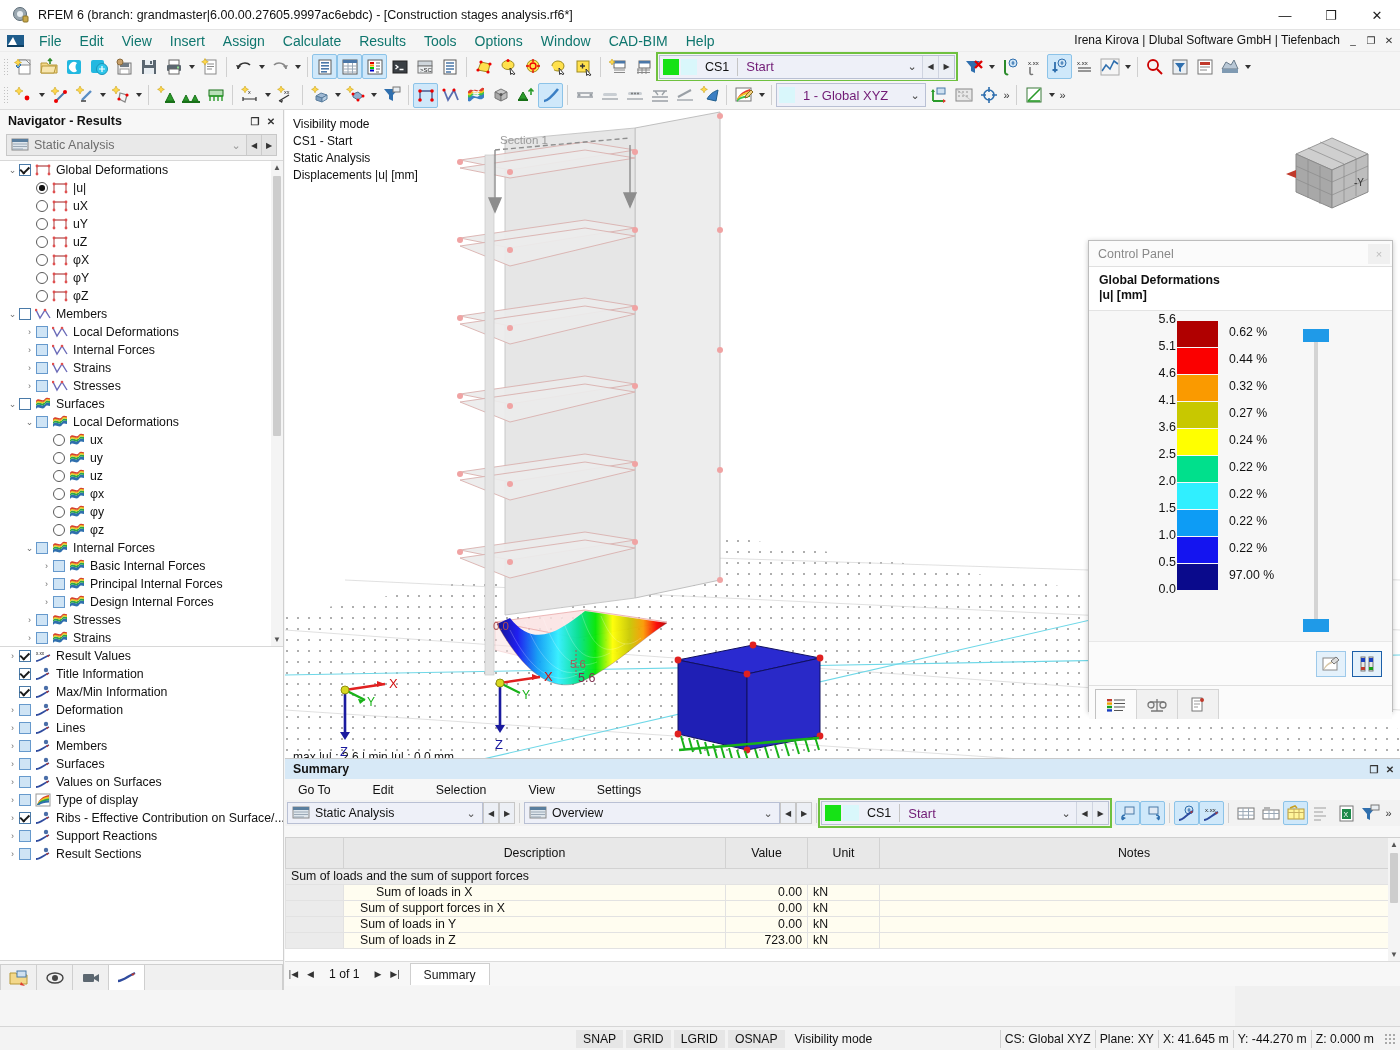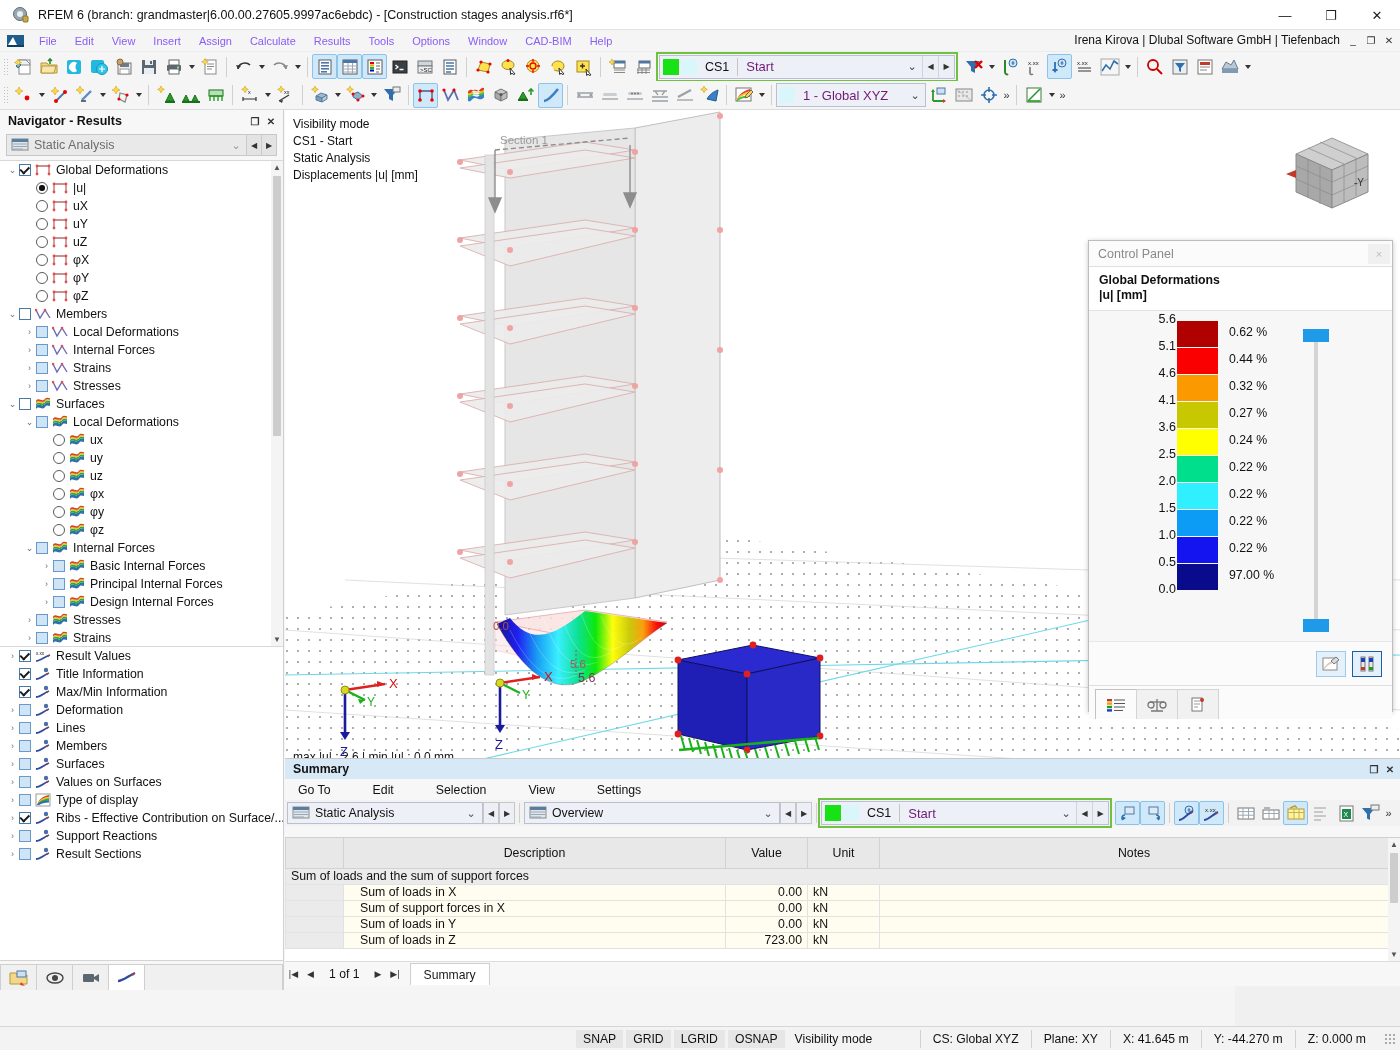--- a/index.html
+++ b/index.html
@@ -19,21 +19,21 @@
   .titlebar .tb-icon { width:18px; height:18px; margin:0 8px 0 12px; flex:none; }
   .titlebar .tb-text { font-size:12.5px; color:#111; white-space:nowrap; }
   .winbtns { position:absolute; right:0; top:0; height:30px; display:flex; }
   .winbtn { width:46px; height:30px; display:flex; align-items:center; justify-content:center;
     color:#222; font-size:13px; }
 
   
   .menubar { position:absolute; left:0; top:30px; width:1400px; height:22px;
     background:#f5f5f5; display:flex; align-items:center; border-bottom:1px solid #ececec; }
   .menu-logo { width:20px; height:16px; margin:0 4px 0 6px; flex:none; }
-  .menu-item { padding:2px 9px; font-size:11px; color:#8b5cf6; white-space:nowrap; line-height:16px; }
+  .menu-item { padding:2px 9px; font-size:14px; color:#0f766e; white-space:nowrap; line-height:16px; }
   .userinfo { position:absolute; right:60px; top:3px; font-size:12px; color:#111; white-space:nowrap; }
   .docbtns { position:absolute; right:2px; top:2px; display:flex; }
   .docbtn { width:18px; height:17px; display:flex; align-items:center; justify-content:center;
     font-size:10px; color:#333; }
 
   
   .toolbar { position:absolute; left:0; width:1400px; height:29px;
     background:#f5f5f5; display:flex; align-items:center; }
   .toolbar.row1 { top:52px; }
   .toolbar.row2 { top:81px; border-bottom:1px solid #dcdcdc; }
@@ -181,21 +181,21 @@
     color:#333; font-size:9px; }
   .pgtxt { font-size:12.2px; padding:0 10px; color:#111; }
   .sheettab { height:22px; padding:0 13px; display:flex; align-items:center; background:#fff;
     border:1px solid #cfcfcf; border-bottom:none; font-size:12.2px; margin-left:6px; }
 
   
   .statusbar { position:absolute; left:0; bottom:0; width:1400px; height:24px; background:#f3f3f3;
     border-top:1px solid #d6d6d6; display:flex; align-items:center; }
   .sb-chip { padding:2px 7px; margin-right:3px; font-size:12.2px; color:#111; background:#e6e6e6; }
   .sb-plain { padding:2px 7px; font-size:12.2px; color:#111; }
-  .sb-cell { padding:0 12px; font-size:12.2px; color:#111; border-left:1px solid #d0d0d0;
+  .sb-cell { padding:0 4px; font-size:12.2px; color:#111; border-left:1px solid #d0d0d0;
     height:18px; display:flex; align-items:center; }
   .sb-grip { width:12px; height:12px; margin:0 4px 0 6px;
     background-image:radial-gradient(#a9a9a9 1px, transparent 1px); background-size:4px 4px; }
 </style>
 </head>
 <body>
 
 <div id="app">
 
   <div class="titlebar">
@@ -1707,21 +1707,21 @@
               <th>Unit</th>
               <th>Notes</th>
             </tr>
           </thead>
         <tbody id="gt-body">
             <tr class="section">
               <td colspan="5" style="padding-left: 5px;">Sum of loads and the sum of support forces</td>
             </tr>
             <tr>
               <td style="background: rgb(235, 235, 235);"></td>
-              <td style="padding-left: 16px;">Sum of loads in X</td>
+              <td style="padding-left: 32px;">Sum of loads in X</td>
               <td class="num">0.00</td>
               <td>kN</td>
               <td></td>
             </tr>
             <tr>
               <td style="background: rgb(235, 235, 235);"></td>
               <td style="padding-left: 16px;">Sum of support forces in X</td>
               <td class="num">0.00</td>
               <td>kN</td>
               <td></td>

